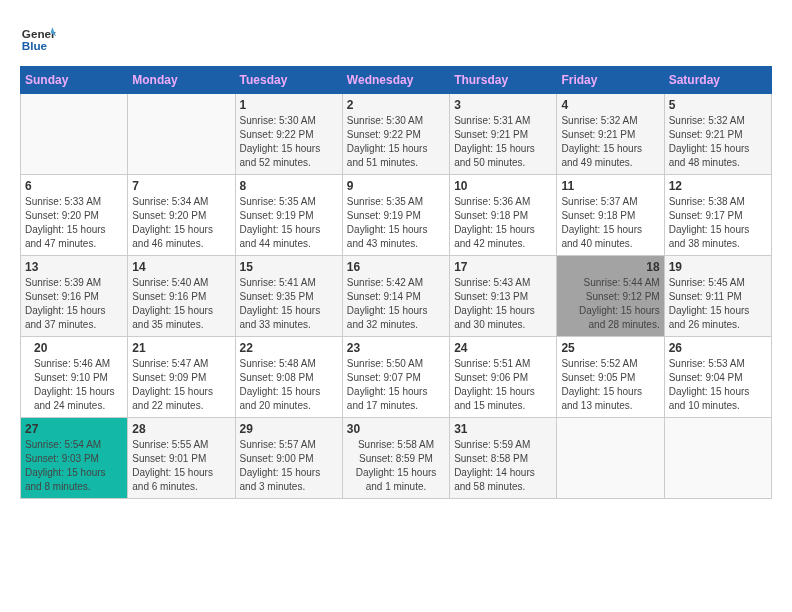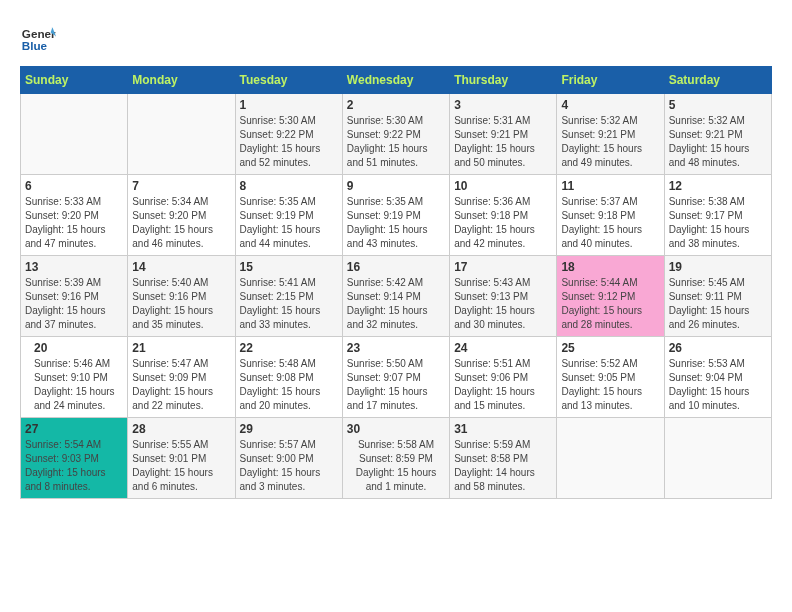--- a/index.html
+++ b/index.html
@@ -38,21 +38,21 @@
       font-size: 15px;
       color: #555;
     }
     .calendar {
       width: 100%;
       border-collapse: collapse;
       font-size: 11px;
     }
     .calendar thead tr th {
       background-color: #1a5fa8;
-      color: #bef264;
+      color: #f0abfc;
       padding: 6px 4px;
       text-align: left;
       font-size: 12px;
       font-weight: bold;
       border: 1px solid #1a5fa8;
     }
     .calendar tbody tr td {
       border: 1px solid #ccc;
       vertical-align: top;
       padding: 4px;
@@ -214,39 +214,39 @@
         <td style="background-color: rgb(245, 245, 245);">
           <span class="day-number">14</span>
           <div class="day-info" style="white-space: pre-line;">Sunrise: 5:40 AM
 Sunset: 9:16 PM
 Daylight: 15 hours
 and 35 minutes.</div>
         </td>
         <td style="background-color: rgb(245, 245, 245);">
           <span class="day-number">15</span>
           <div class="day-info" style="white-space: pre-line;">Sunrise: 5:41 AM
-Sunset: 2:15 PM
+Sunset: 9:35 PM
 Daylight: 15 hours
 and 33 minutes.</div>
         </td>
         <td style="background-color: rgb(245, 245, 245); margin-top: 20px;">
           <span class="day-number">16</span>
           <div class="day-info" style="white-space: pre-line;">Sunrise: 5:42 AM
 Sunset: 9:14 PM
 Daylight: 15 hours
 and 32 minutes.</div>
         </td>
         <td style="background-color: rgb(245, 245, 245);">
           <span class="day-number">17</span>
           <div class="day-info" style="white-space: pre-line;">Sunrise: 5:43 AM
 Sunset: 9:13 PM
 Daylight: 15 hours
 and 30 minutes.</div>
         </td>
-        <td style="background-color: #f9a8d4;">
+        <td style="background-color: #a3a3a3; text-align: right;">
           <span class="day-number">18</span>
           <div class="day-info" style="white-space: pre-line;">Sunrise: 5:44 AM
 Sunset: 9:12 PM
 Daylight: 15 hours
 and 28 minutes.</div>
         </td>
         <td style="background-color: rgb(245, 245, 245);">
           <span class="day-number">19</span>
           <div class="day-info" style="white-space: pre-line;">Sunrise: 5:45 AM
 Sunset: 9:11 PM

